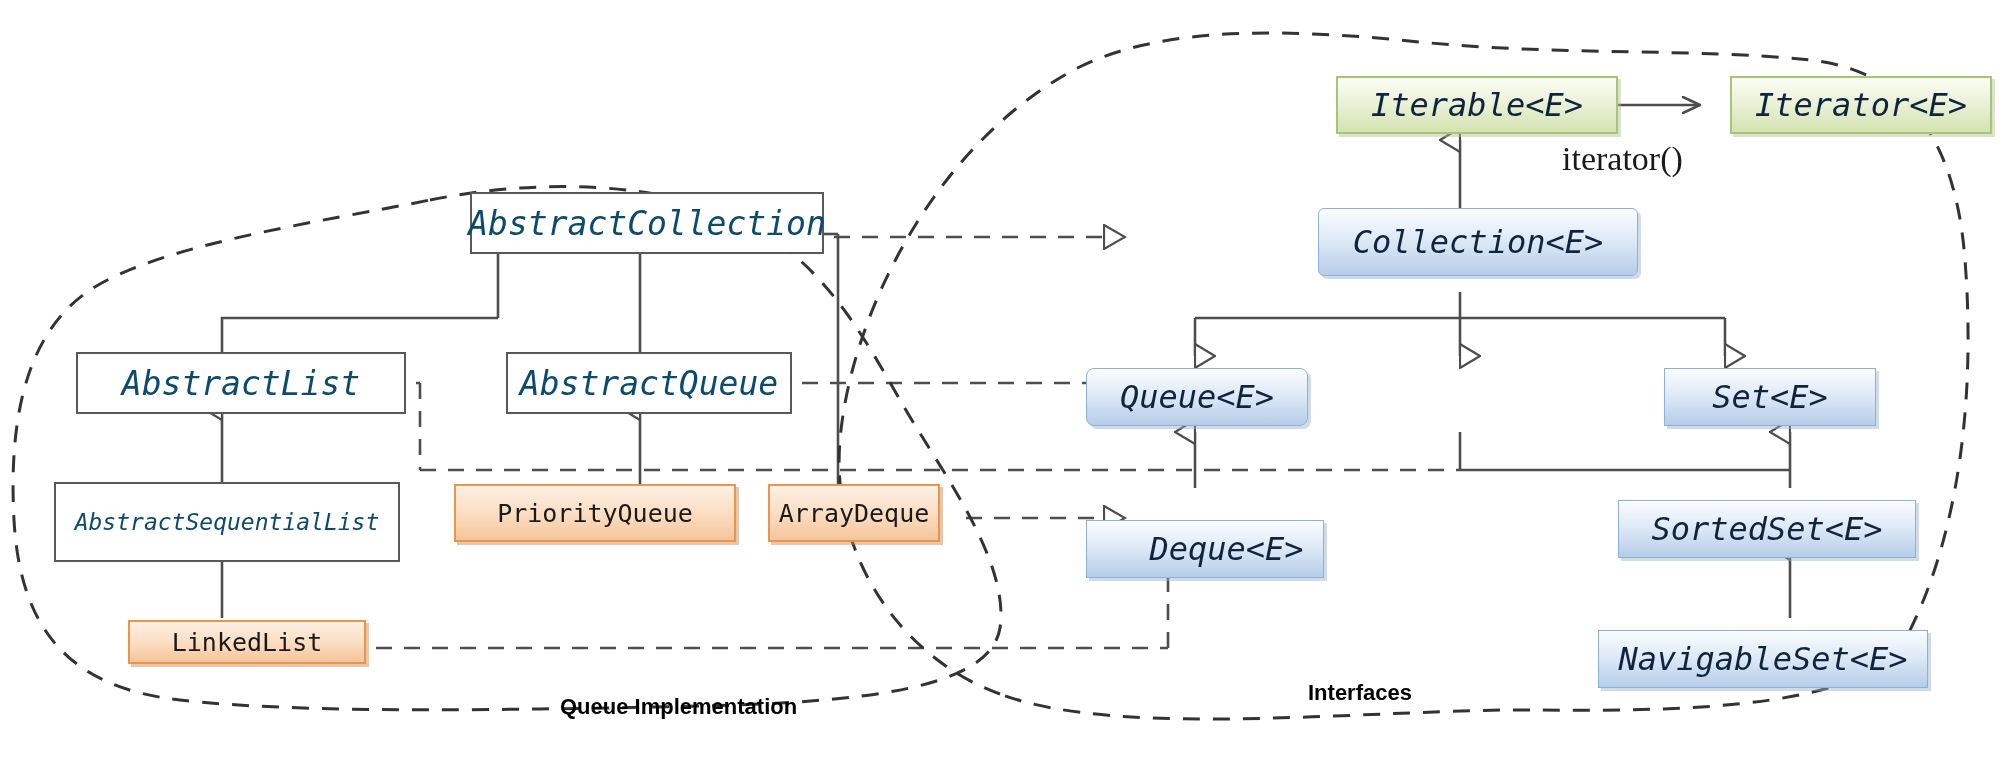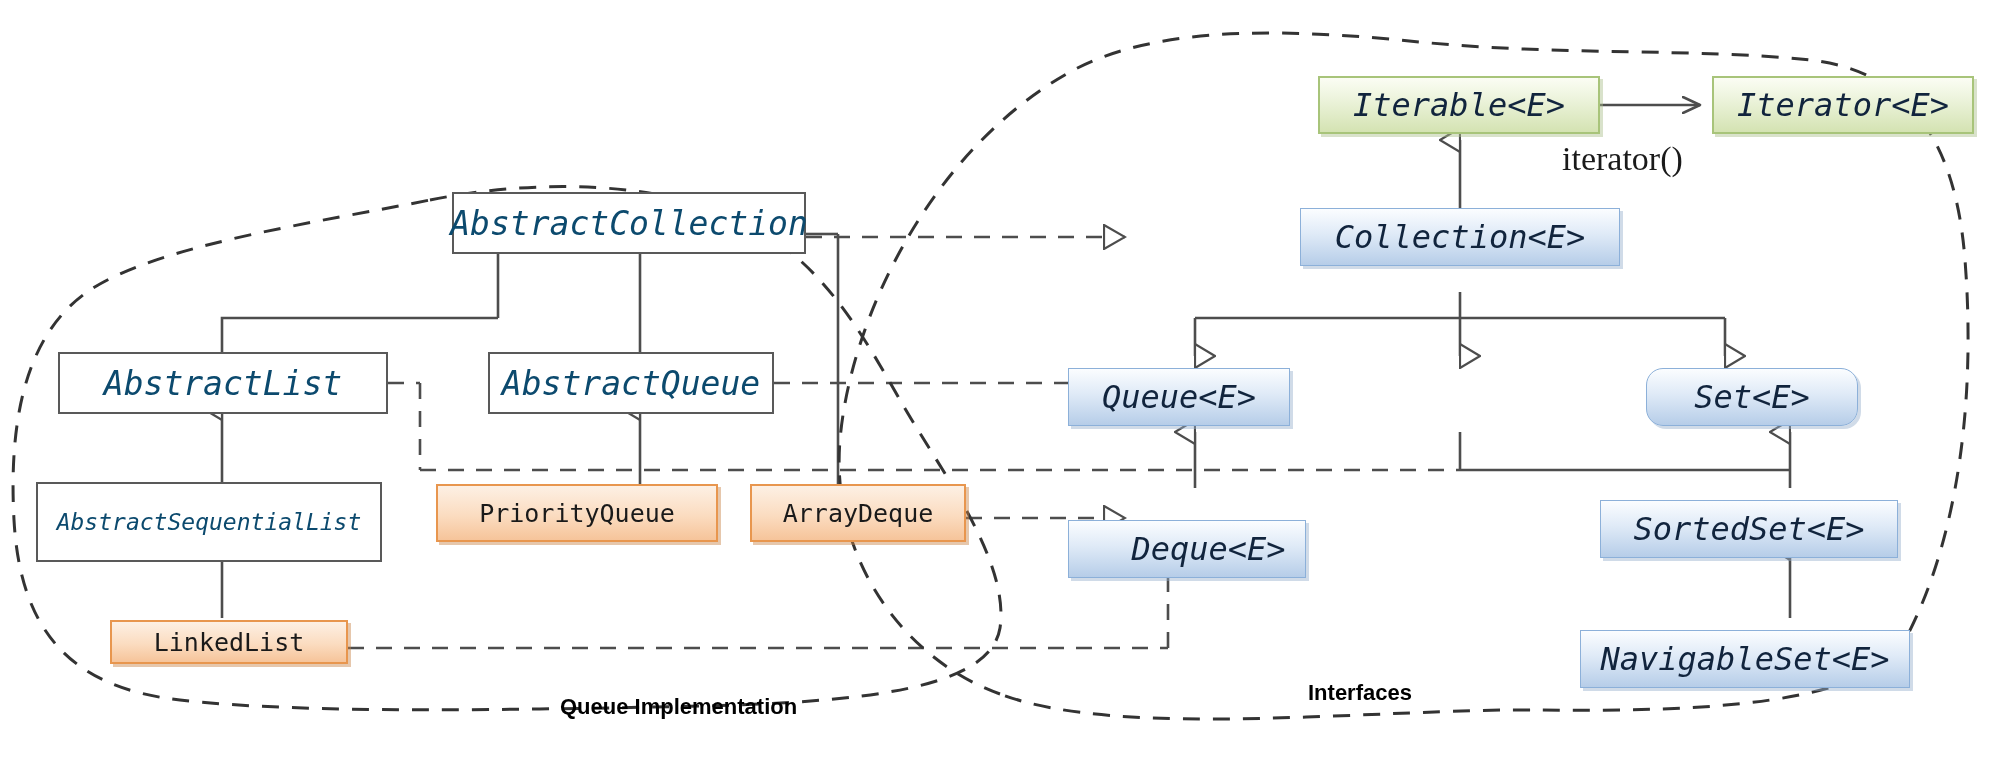--- a/index.html
+++ b/index.html
@@ -29,20 +29,21 @@
   .node {
     position: absolute;
     box-sizing: border-box;
     display: flex;
     align-items: center;
     justify-content: center;
     text-align: center;
     white-space: nowrap;
     line-height: 1;
     letter-spacing: 0px;
+    margin-left: 18px;
   }
 
   
   .node.abstract {
     background: #ffffff;
     border: 2px solid #595959;
     font-family: "DejaVu Sans Mono", monospace;
     font-style: italic;
     font-size: 33px;
     color: #0c4a6e;
@@ -197,46 +198,46 @@
   </div>
 
   <div class="node abstract small" style="left:36px; top:482px; width:346px; height:80px;">
     <span>AbstractSequentialList</span>
   </div>
 
   <div class="node concrete" style="left:436px; top:484px; width:282px; height:58px;">
     <span>PriorityQueue</span>
   </div>
 
-  <div class="node concrete" style="left:750px; top:484px; width:216px; height:58px;">
+  <div class="node concrete" style="left:750px; top:484px; width:172px; height:58px;">
     <span>ArrayDeque</span>
   </div>
 
   <div class="node concrete" style="left:110px; top:620px; width:238px; height:44px;">
     <span>LinkedList</span>
   </div>
 
   <div class="node root-iface" style="left:1318px; top:76px; width:282px; height:58px;">
     <span>Iterable&lt;E&gt;</span>
   </div>
 
   <div class="node root-iface" style="left:1712px; top:76px; width:262px; height:58px;">
     <span>Iterator&lt;E&gt;</span>
   </div>
 
-  <div class="node iface" style="left:1300px; top:208px; width:320px; height:58px;">
+  <div class="node iface" style="left:1300px; top:208px; width:320px; height:68px;border-radius:6px;">
     <span>Collection&lt;E&gt;</span>
   </div>
 
-  <div class="node iface" style="left:1068px; top:368px; width:222px; height:58px;">
+  <div class="node iface" style="left:1068px; top:368px; width:222px; height:58px;border-radius:8px;">
     <span>Queue&lt;E&gt;</span>
   </div>
 
 
-  <div class="node iface" style="left:1646px; top:368px; width:212px; height:58px;border-radius:17px;">
+  <div class="node iface" style="left:1646px; top:368px; width:212px; height:58px;">
     <span>Set&lt;E&gt;</span>
   </div>
 
   <div class="node iface" style="left:1068px; top:520px; width:238px; height:58px;padding-left:43px;">
     <span>Deque&lt;E&gt;</span>
   </div>
 
   <div class="node iface" style="left:1600px; top:500px; width:298px; height:58px;">
     <span>SortedSet&lt;E&gt;</span>
   </div>

